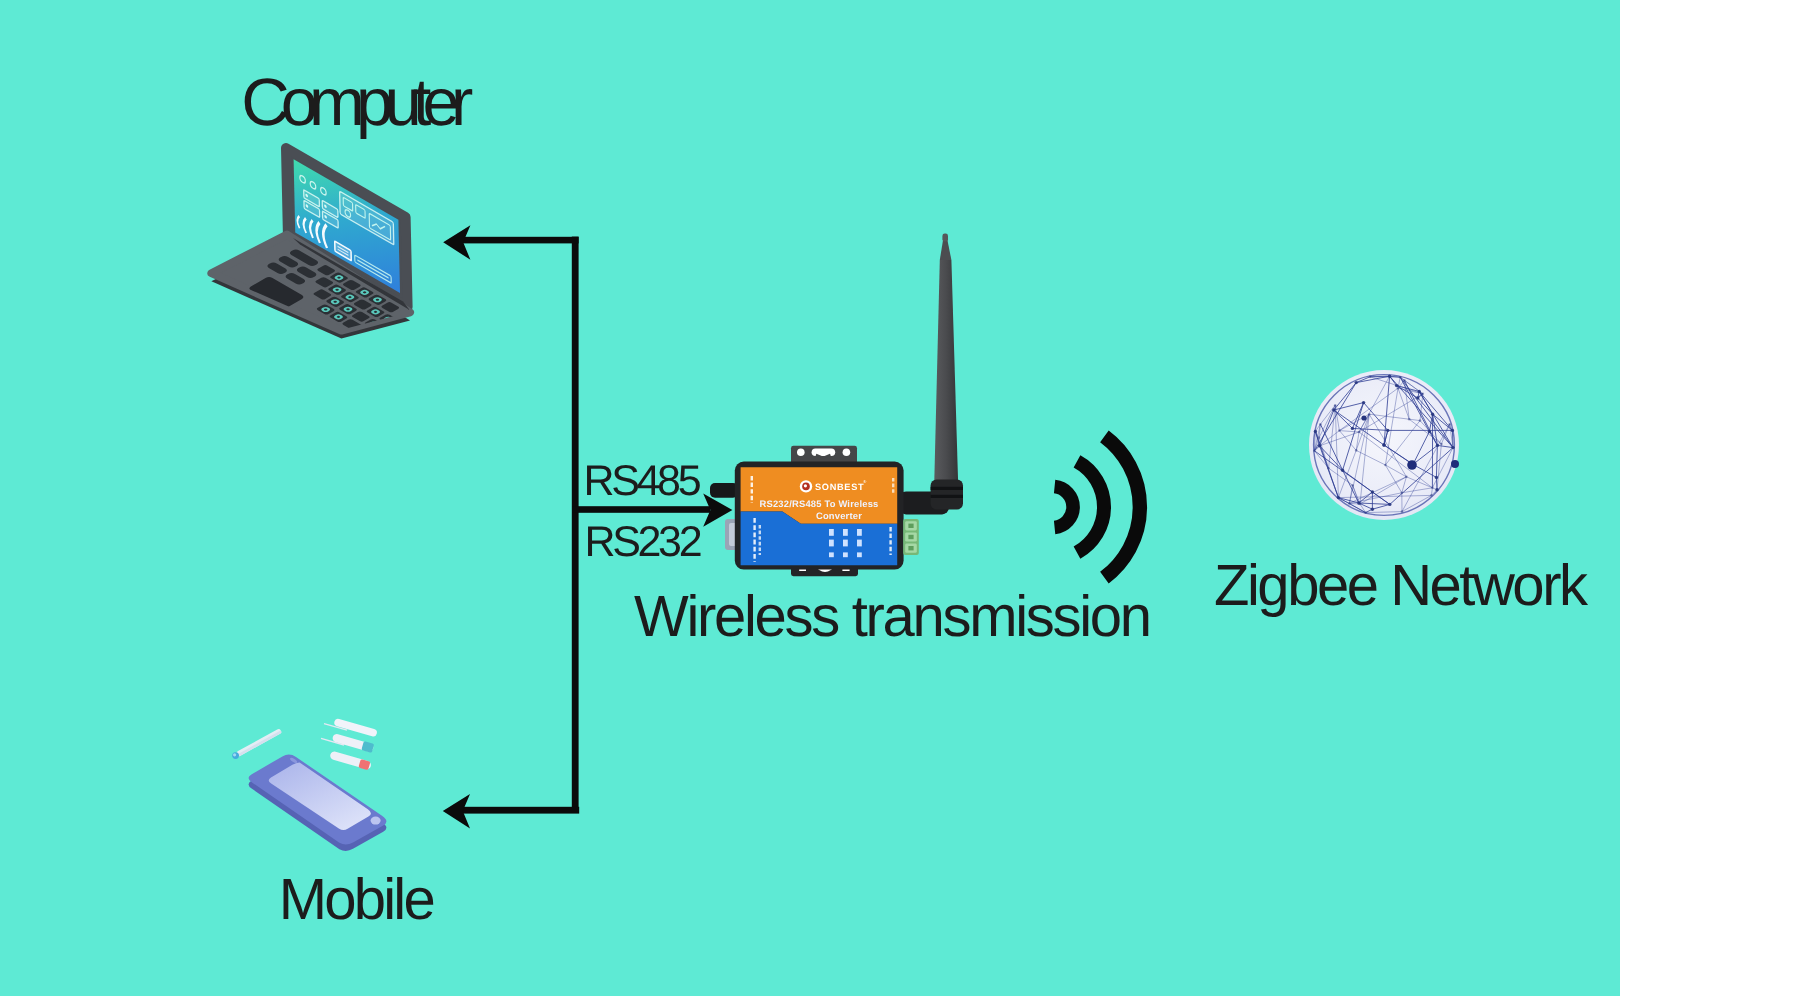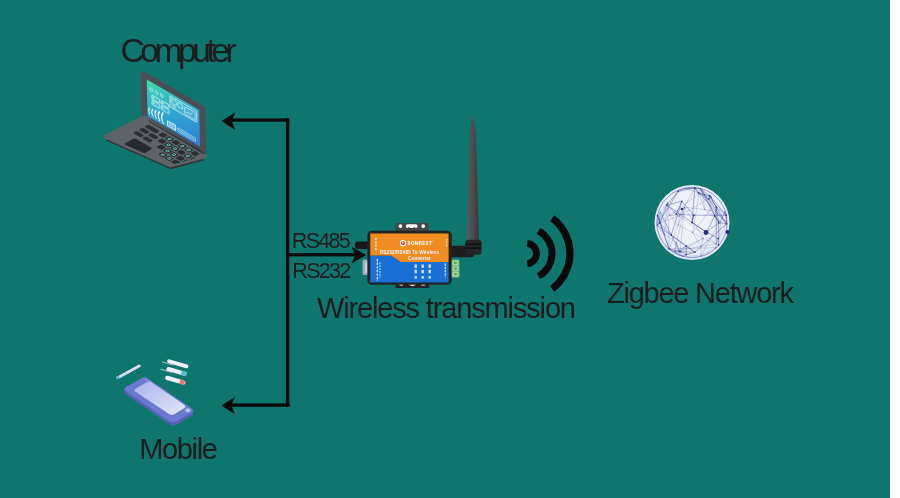--- a/index.html
+++ b/index.html
@@ -1,16 +1,16 @@
 <!DOCTYPE html>
 <html><head>
 <meta charset="utf-8">
 <style>
 html,body{margin:0;padding:0;background:#ffffff;}
-#stage{position:relative;width:890px;height:498px;background:#0f766e;overflow:hidden;
+#stage{position:relative;width:810px;height:498px;background:#5eead4;overflow:hidden;
 font-family:"Liberation Sans",sans-serif;}
 svg{position:absolute;left:0;top:0;}
 </style>
 </head>
 <body>
 <div id="stage">
 <svg width="900" height="498" viewBox="0 0 900 498">
 <defs>
 <linearGradient id="scr" x1="0" y1="0" x2="1" y2="1">
  <stop offset="0" stop-color="#40dcae"></stop>

